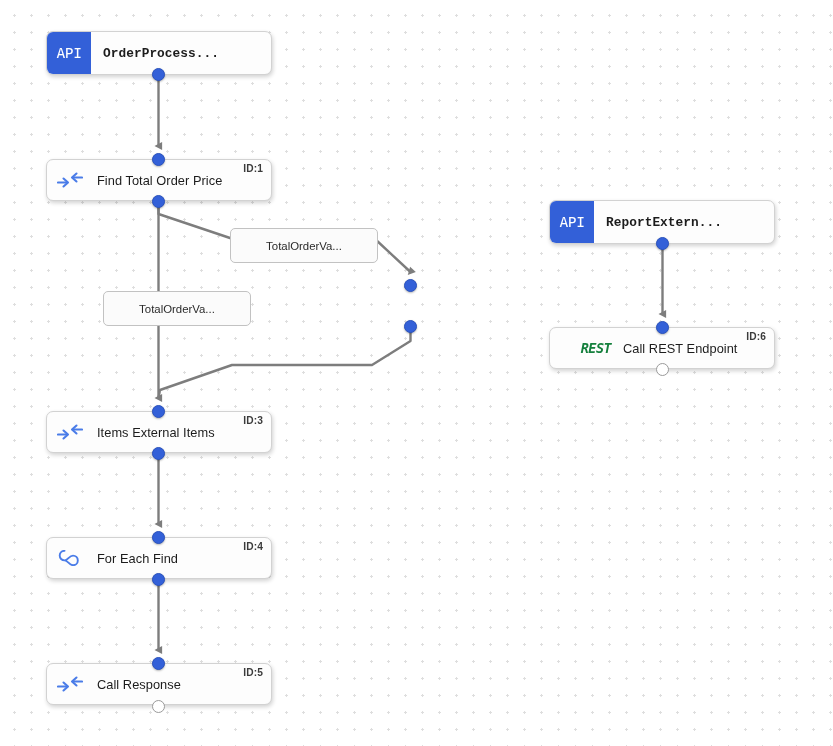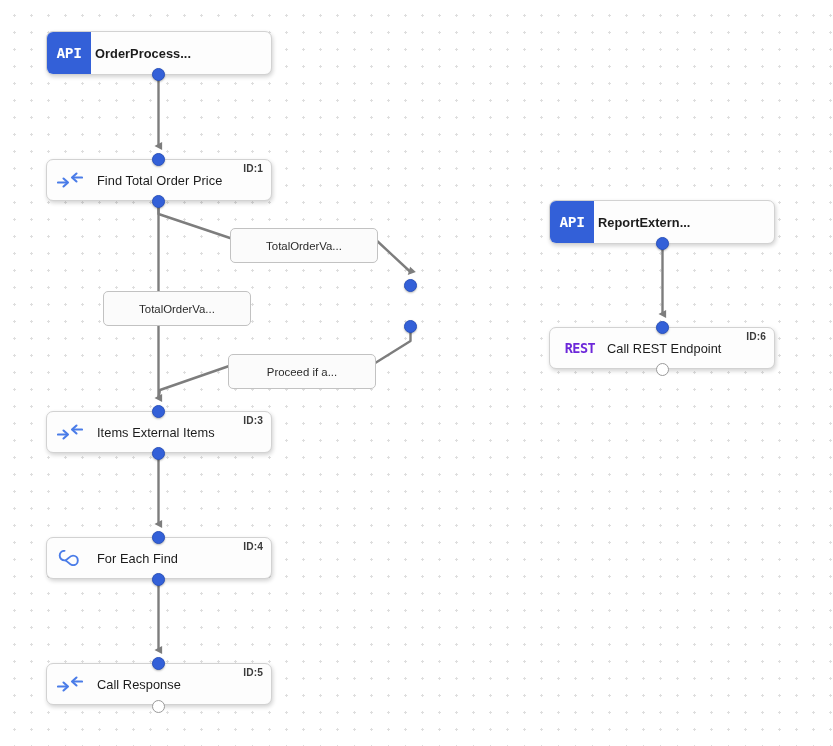--- a/index.html
+++ b/index.html
@@ -48,56 +48,58 @@
   .badge-api {
     width: 44px;
     align-self: stretch;
     background: #3360d8;
     color: #ffffff;
     display: flex;
     align-items: center;
     justify-content: center;
     font-family: "DejaVu Sans Mono", monospace;
     font-size: 14.5px;
-    font-weight: bold;
+    font-weight: normal;
     letter-spacing: -0.4px;
     flex: none;
   }
   .badge-rest {
     width: 46px;
-    margin-left: 7px;
-    color: #6d28d9;
+    margin-left: 23px;
+    color: #15803d;
     display: flex;
     align-items: center;
     justify-content: center;
     font-family: "DejaVu Sans Mono", monospace;
     font-size: 13.5px;
     font-weight: bold;
     letter-spacing: -0.5px;
     flex: none;
+    font-style: italic;
   }
   .icon-wrap {
     width: 46px;
     flex: none;
     display: flex;
     align-items: center;
     justify-content: center;
     color: #4a7ce8;
   }
   .node-title {
     font-size: 12.8px;
     font-weight: normal;
     color: #1c1c1c;
     padding-left: 4px;
     white-space: nowrap;
     letter-spacing: 0.05px;
   }
   .node.api .node-title {
-    padding-left: 4px;
+    padding-left: 12px;
     font-weight: bold;
+    font-family: Liberation Mono, monospace;
   }
   .node-id {
     position: absolute;
     right: 8px;
     top: 3px;
     font-size: 10.2px;
     color: #3b3b3b;
     letter-spacing: 0.1px;
     font-weight: bold;
   }
@@ -231,21 +233,20 @@
   <div class="node" style="left:549px; top:327px; width:226px; height:42px;">
     <div class="badge-rest">REST</div>
     <div class="node-title">Call REST Endpoint</div>
     <div class="node-id">ID:6</div>
   </div>
 
   <div class="edge-label" style="left:230px; top:228px; width:148px;">TotalOrderVa...</div>
 
   <div class="edge-label" style="left:103px; top:291px; width:148px;">TotalOrderVa...</div>
 
-  <div class="edge-label" style="left:228px; top:354px; width:148px;">Proceed if a...</div>
 
   <div class="port filled" style="left:152px; top:68px;"></div>
   <div class="port filled" style="left:152px; top:153px;"></div>
   <div class="port filled" style="left:152px; top:195px;"></div>
   <div class="port filled" style="left:404px; top:279px;"></div>
   <div class="port filled" style="left:404px; top:320px;"></div>
   <div class="port filled" style="left:152px; top:405px;"></div>
   <div class="port filled" style="left:152px; top:447px;"></div>
   <div class="port filled" style="left:152px; top:531px;"></div>
   <div class="port filled" style="left:152px; top:573px;"></div>

